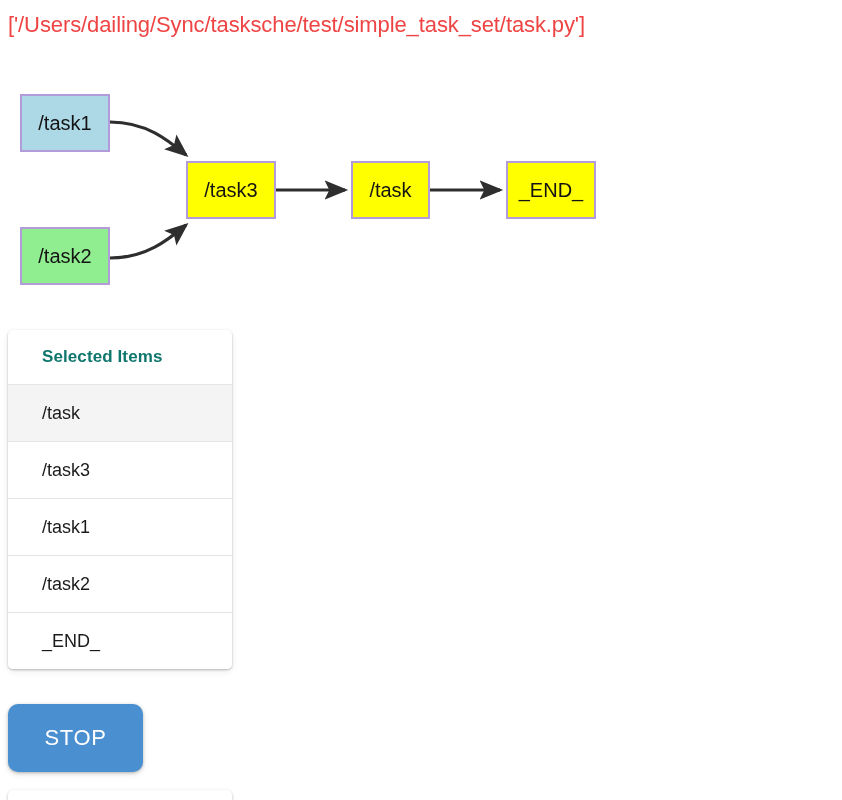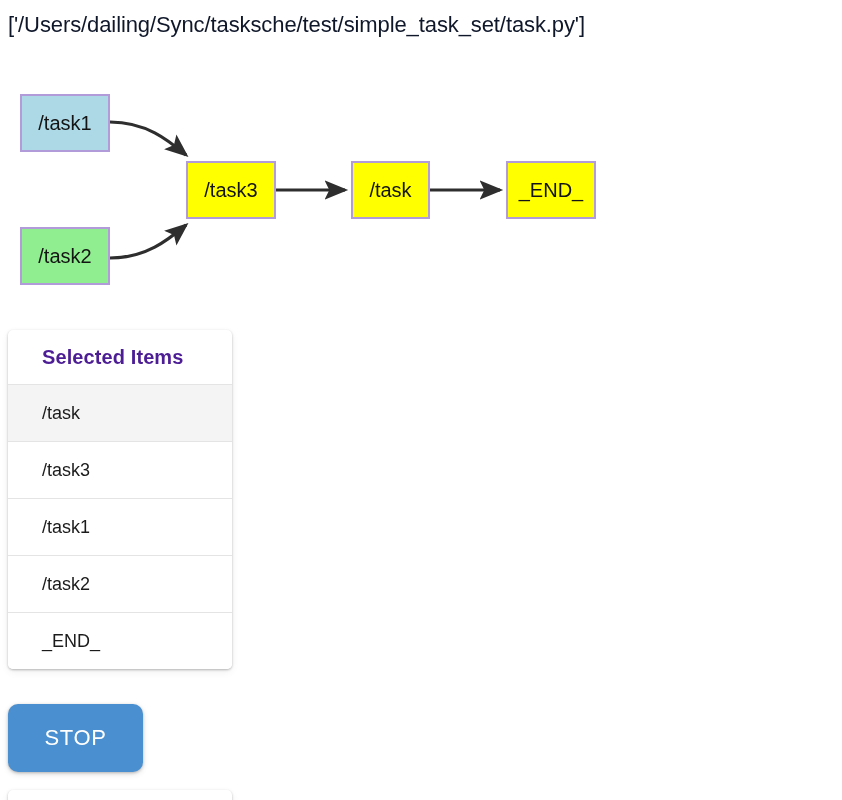--- a/index.html
+++ b/index.html
@@ -18,21 +18,21 @@
   }
 
   
   #page-title {
     position: absolute;
     left: 8px;
     top: 12px;
     font-size: 22px;
     font-weight: 400;
     letter-spacing: -0.1px;
-    color: #0f172a;
+    color: #ef4444;
     white-space: nowrap;
   }
 
   
   #task-graph {
     position: absolute;
     left: 0;
     top: 70px;
     width: 842px;
     height: 235px;
@@ -67,23 +67,23 @@
     background: #ffffff;
     border-radius: 5px;
     box-shadow: 0 1px 3px rgba(0,0,0,0.16), 0 1px 2px rgba(0,0,0,0.12), 0 3px 8px rgba(0,0,0,0.06);
     overflow: hidden;
   }
   #selected-items-header {
     height: 54px;
     display: flex;
     align-items: center;
     padding-left: 34px;
-    font-size: 20px;
+    font-size: 17px;
     font-weight: 700;
-    color: #4c1d95;
+    color: #0f766e;
     letter-spacing: 0.1px;
     box-sizing: border-box;
   }
   .list-item {
     height: 57px;
     display: flex;
     align-items: center;
     padding-left: 34px;
     box-sizing: border-box;
     border-top: 1px solid #e4e4e4;

